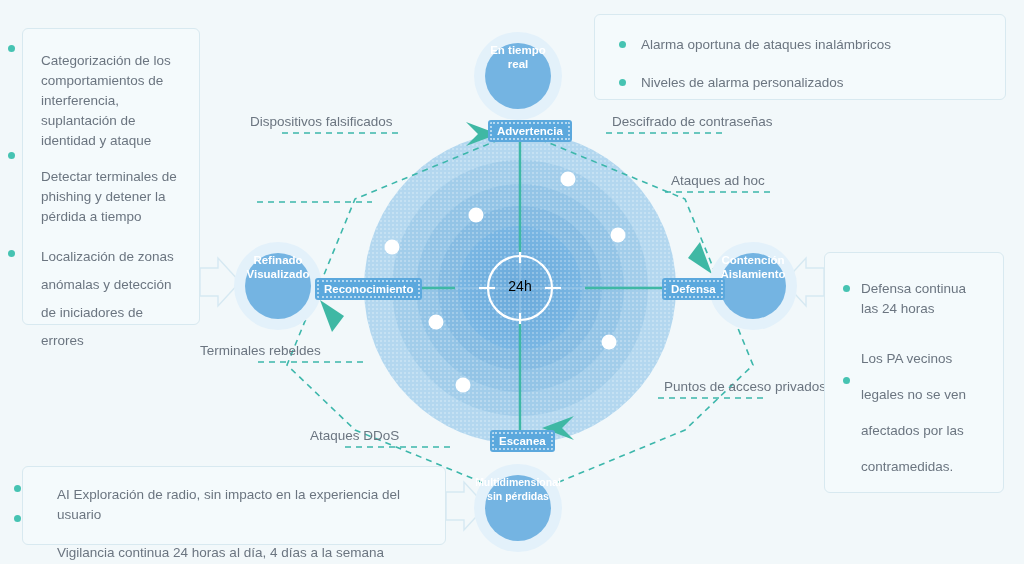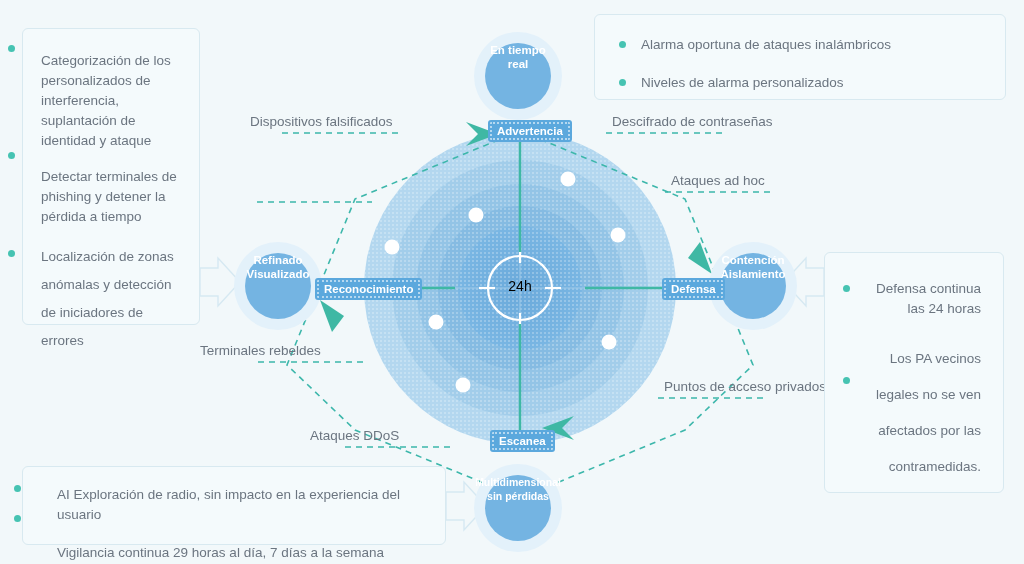--- a/index.html
+++ b/index.html
@@ -34,21 +34,21 @@
   }
 
   #box-tl{left:22px;top:28px;width:178px;height:297px;padding:22px 16px 0 18px;}
   #box-tl li{margin-bottom:16px;}
   #box-tl li.loose{line-height:28px;}
 
   #box-tr{left:594px;top:14px;width:412px;height:86px;padding:20px 0 0 46px;}
   #box-tr li{margin-bottom:18px;}
 
   #box-r{left:824px;top:252px;width:180px;height:241px;padding:26px 22px 0 36px;}
-  #box-r li{margin-bottom:22px;text-align:right;}
+  #box-r li{margin-bottom:22px;}
   #box-r li.loose{line-height:36px;}
 
   #box-bl{left:22px;top:466px;width:424px;height:79px;padding:18px 0 0 34px;}
   #box-bl li{margin-bottom:18px;}
 
   
   .ext-bullet{position:absolute;width:7px;height:7px;border-radius:50%;background:#46c3b2;}
 
   
   .sat{position:absolute;border-radius:50%;}
@@ -246,21 +246,21 @@
   <div class="anno" id="anno-term">Terminales rebeldes</div>
   <div class="anno" id="anno-ddos">Ataques DDoS</div>
   <div class="anno" id="anno-punt">Puntos de acceso privados</div>
 
   <div class="ext-bullet" style="left:8px;top:45px;"></div>
   <div class="ext-bullet" style="left:8px;top:152px;"></div>
   <div class="ext-bullet" style="left:8px;top:250px;"></div>
 
   <div class="callout" id="box-tl">
     <ul>
-      <li>Categorización de los personalizados de interferencia, suplantación de identidad y ataque</li>
+      <li>Categorización de los comportamientos de interferencia, suplantación de identidad y ataque</li>
       <li>Detectar terminales de phishing y detener la pérdida a tiempo</li>
       <li class="loose">Localización de zonas anómalas y detección de iniciadores de errores</li>
     </ul>
   </div>
 
   <div class="callout" id="box-tr">
     <ul>
       <li>
         <span class="bullet" style="left:-22px;top:6px;"></span>
         <span>Alarma oportuna de ataques inalámbricos</span>
@@ -284,17 +284,17 @@
       </li>
     </ul>
   </div>
 
   <div class="ext-bullet" style="left:14px;top:485px;"></div>
   <div class="ext-bullet" style="left:14px;top:515px;"></div>
 
   <div class="callout" id="box-bl">
     <ul>
       <li>AI Exploración de radio, sin impacto en la experiencia del usuario</li>
-      <li>Vigilancia continua 29 horas al día, 7 días a la semana</li>
+      <li>Vigilancia continua 24 horas al día, 4 días a la semana</li>
     </ul>
   </div>
 
 </div>
 
 </body></html>

